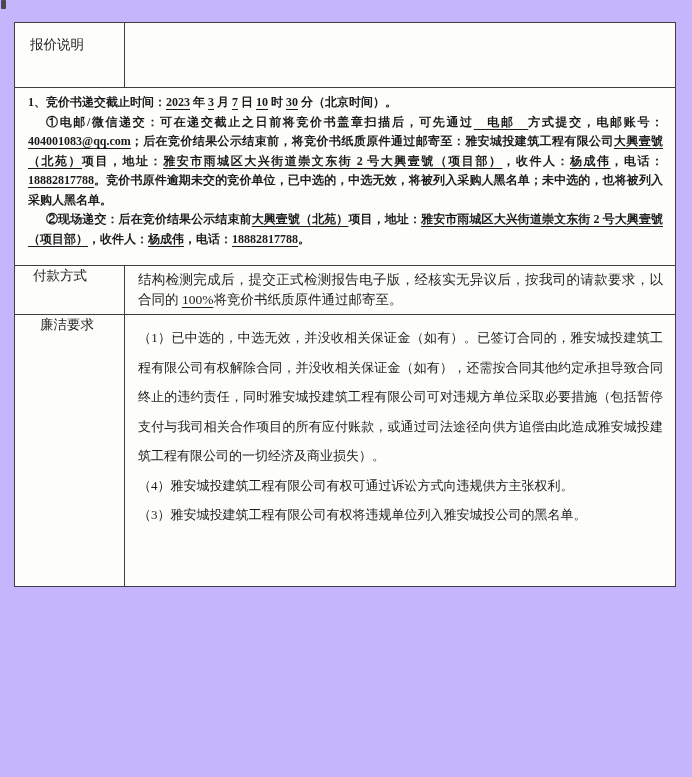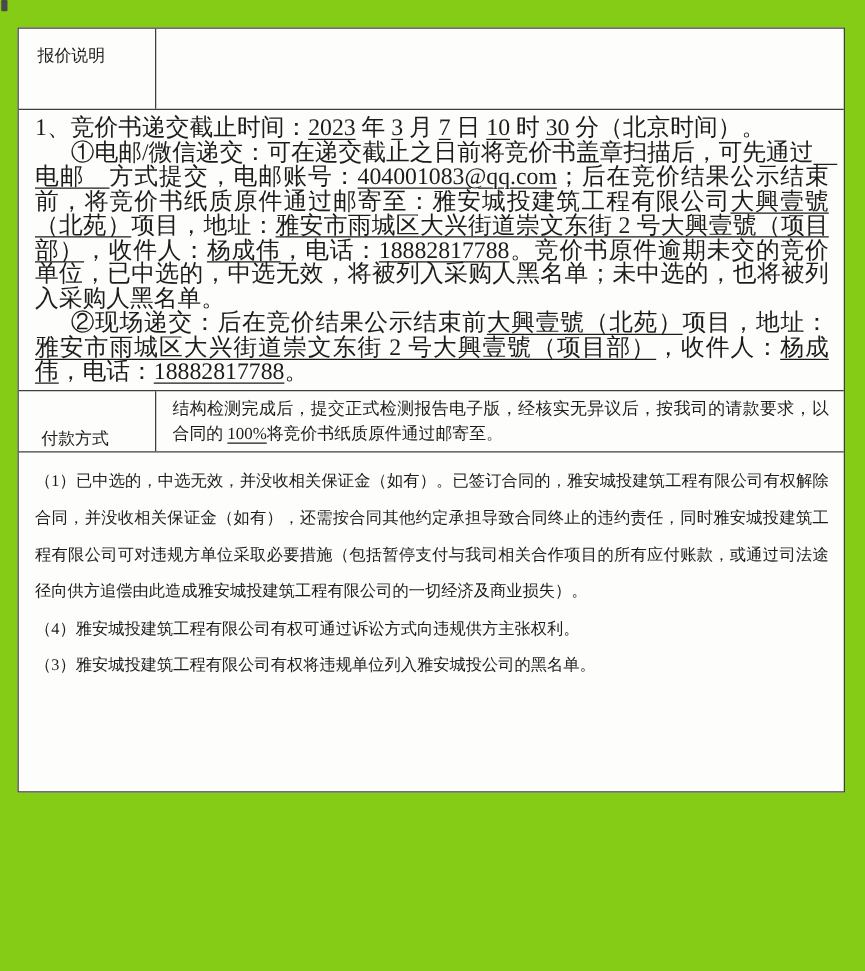--- a/index.html
+++ b/index.html
@@ -6,59 +6,59 @@
   body{
     width:692px;height:777px;
     background:#f7f7f5;
     font-family:"Liberation Serif","DejaVu Serif",serif;
     color:#1c1c1c;
     position:relative;
     overflow:hidden;
   }
   .page{
     position:absolute;left:0;top:0;width:692px;height:777px;
-    background:#84cc16;
+    background:#c4b5fd;
   }
   .speck{
     position:absolute;left:1px;top:0;width:5px;height:9px;
     background:#4a4a4a;border-radius:1px;
   }
   .doc-table{
     position:absolute;left:14px;top:22px;width:660px;
     border:1px solid #3f3f3f;
     background:#fdfdfb;
     display:flex;flex-direction:column;
   }
   .trow{display:flex;border-bottom:1px solid #3f3f3f;}
   .trow:last-child{border-bottom:none;}
   .label-cell{
     width:110px;flex:0 0 110px;box-sizing:border-box;
     border-right:1px solid #3f3f3f;
     padding:12px 2px 4px 15px;
     font-size:13.5px;line-height:20px;
     display:flex;flex-direction:column;
   }
-  .label-cell.va-center{justify-content:flex-end;padding-top:0;padding-bottom:0;}
+  .label-cell.va-center{justify-content:flex-start;padding-top:0;padding-bottom:0;}
   .content-cell{
     flex:1;box-sizing:border-box;
     padding:4px 12px 4px 13px;
     font-size:13.5px;
     text-align:justify;
   }
   .para{margin:0;}
   .u{text-decoration:underline;text-underline-offset:3px;text-decoration-thickness:1px;}
 
   
   .row-quote-note{min-height:64px;}
   .row-quote-note .content-cell{line-height:31px;padding-top:6px;}
   .row-quote-note .para{text-indent:2.2em;}
 
   
   .row-bid-submission{min-height:177px;}
-  .row-bid-submission .content-cell{line-height:19.5px;padding-top:5px;font-size:19px;}
+  .row-bid-submission .content-cell{line-height:19.5px;padding-top:5px;font-size:12px;font-weight:bold;}
   .row-bid-submission .para.ind{text-indent:1.5em;}
   .row-bid-submission .label-line{margin-bottom:15px;}
 
   
   .row-payment{min-height:39px;}
   .row-payment .content-cell{line-height:20px;padding-top:4px;}
   .row-payment .label-cell{padding-left:18px;}
 
   
   .row-integrity{min-height:271px;}
@@ -85,20 +85,23 @@
       </div>
       <div class="trow row-payment">
         <div class="label-cell va-center">
           <div class="label-line">付款方式</div>
         </div>
         <div class="content-cell">
           <p class="para"><span class="txt">结构检测完成后，提交正式检测报告电子版，经核实无异议后，按我司的请款要求，以合同的 </span><span class="u">100%</span><span class="txt">将竞价书纸质原件通过邮寄至。</span></p>
         </div>
       </div>
       <div class="trow row-integrity">
+        <div class="label-cell va-center">
+          <div class="label-line">廉洁要求</div>
+        </div>
         <div class="content-cell">
           <p class="para"><span class="txt">（1）已中选的，中选无效，并没收相关保证金（如有）。已签订合同的，雅安城投建筑工程有限公司有权解除合同，并没收相关保证金（如有），还需按合同其他约定承担导致合同终止的违约责任，同时雅安城投建筑工程有限公司可对违规方单位采取必要措施（包括暂停支付与我司相关合作项目的所有应付账款，或通过司法途径向供方追偿由此造成雅安城投建筑工程有限公司的一切经济及商业损失）。</span></p>
           <p class="para"><span class="txt">（4）雅安城投建筑工程有限公司有权可通过诉讼方式向违规供方主张权利。</span></p>
           <p class="para"><span class="txt">（3）雅安城投建筑工程有限公司有权将违规单位列入雅安城投公司的黑名单。</span></p>
         </div>
       </div>
     </div>
 </div>
 
 </body></html>

